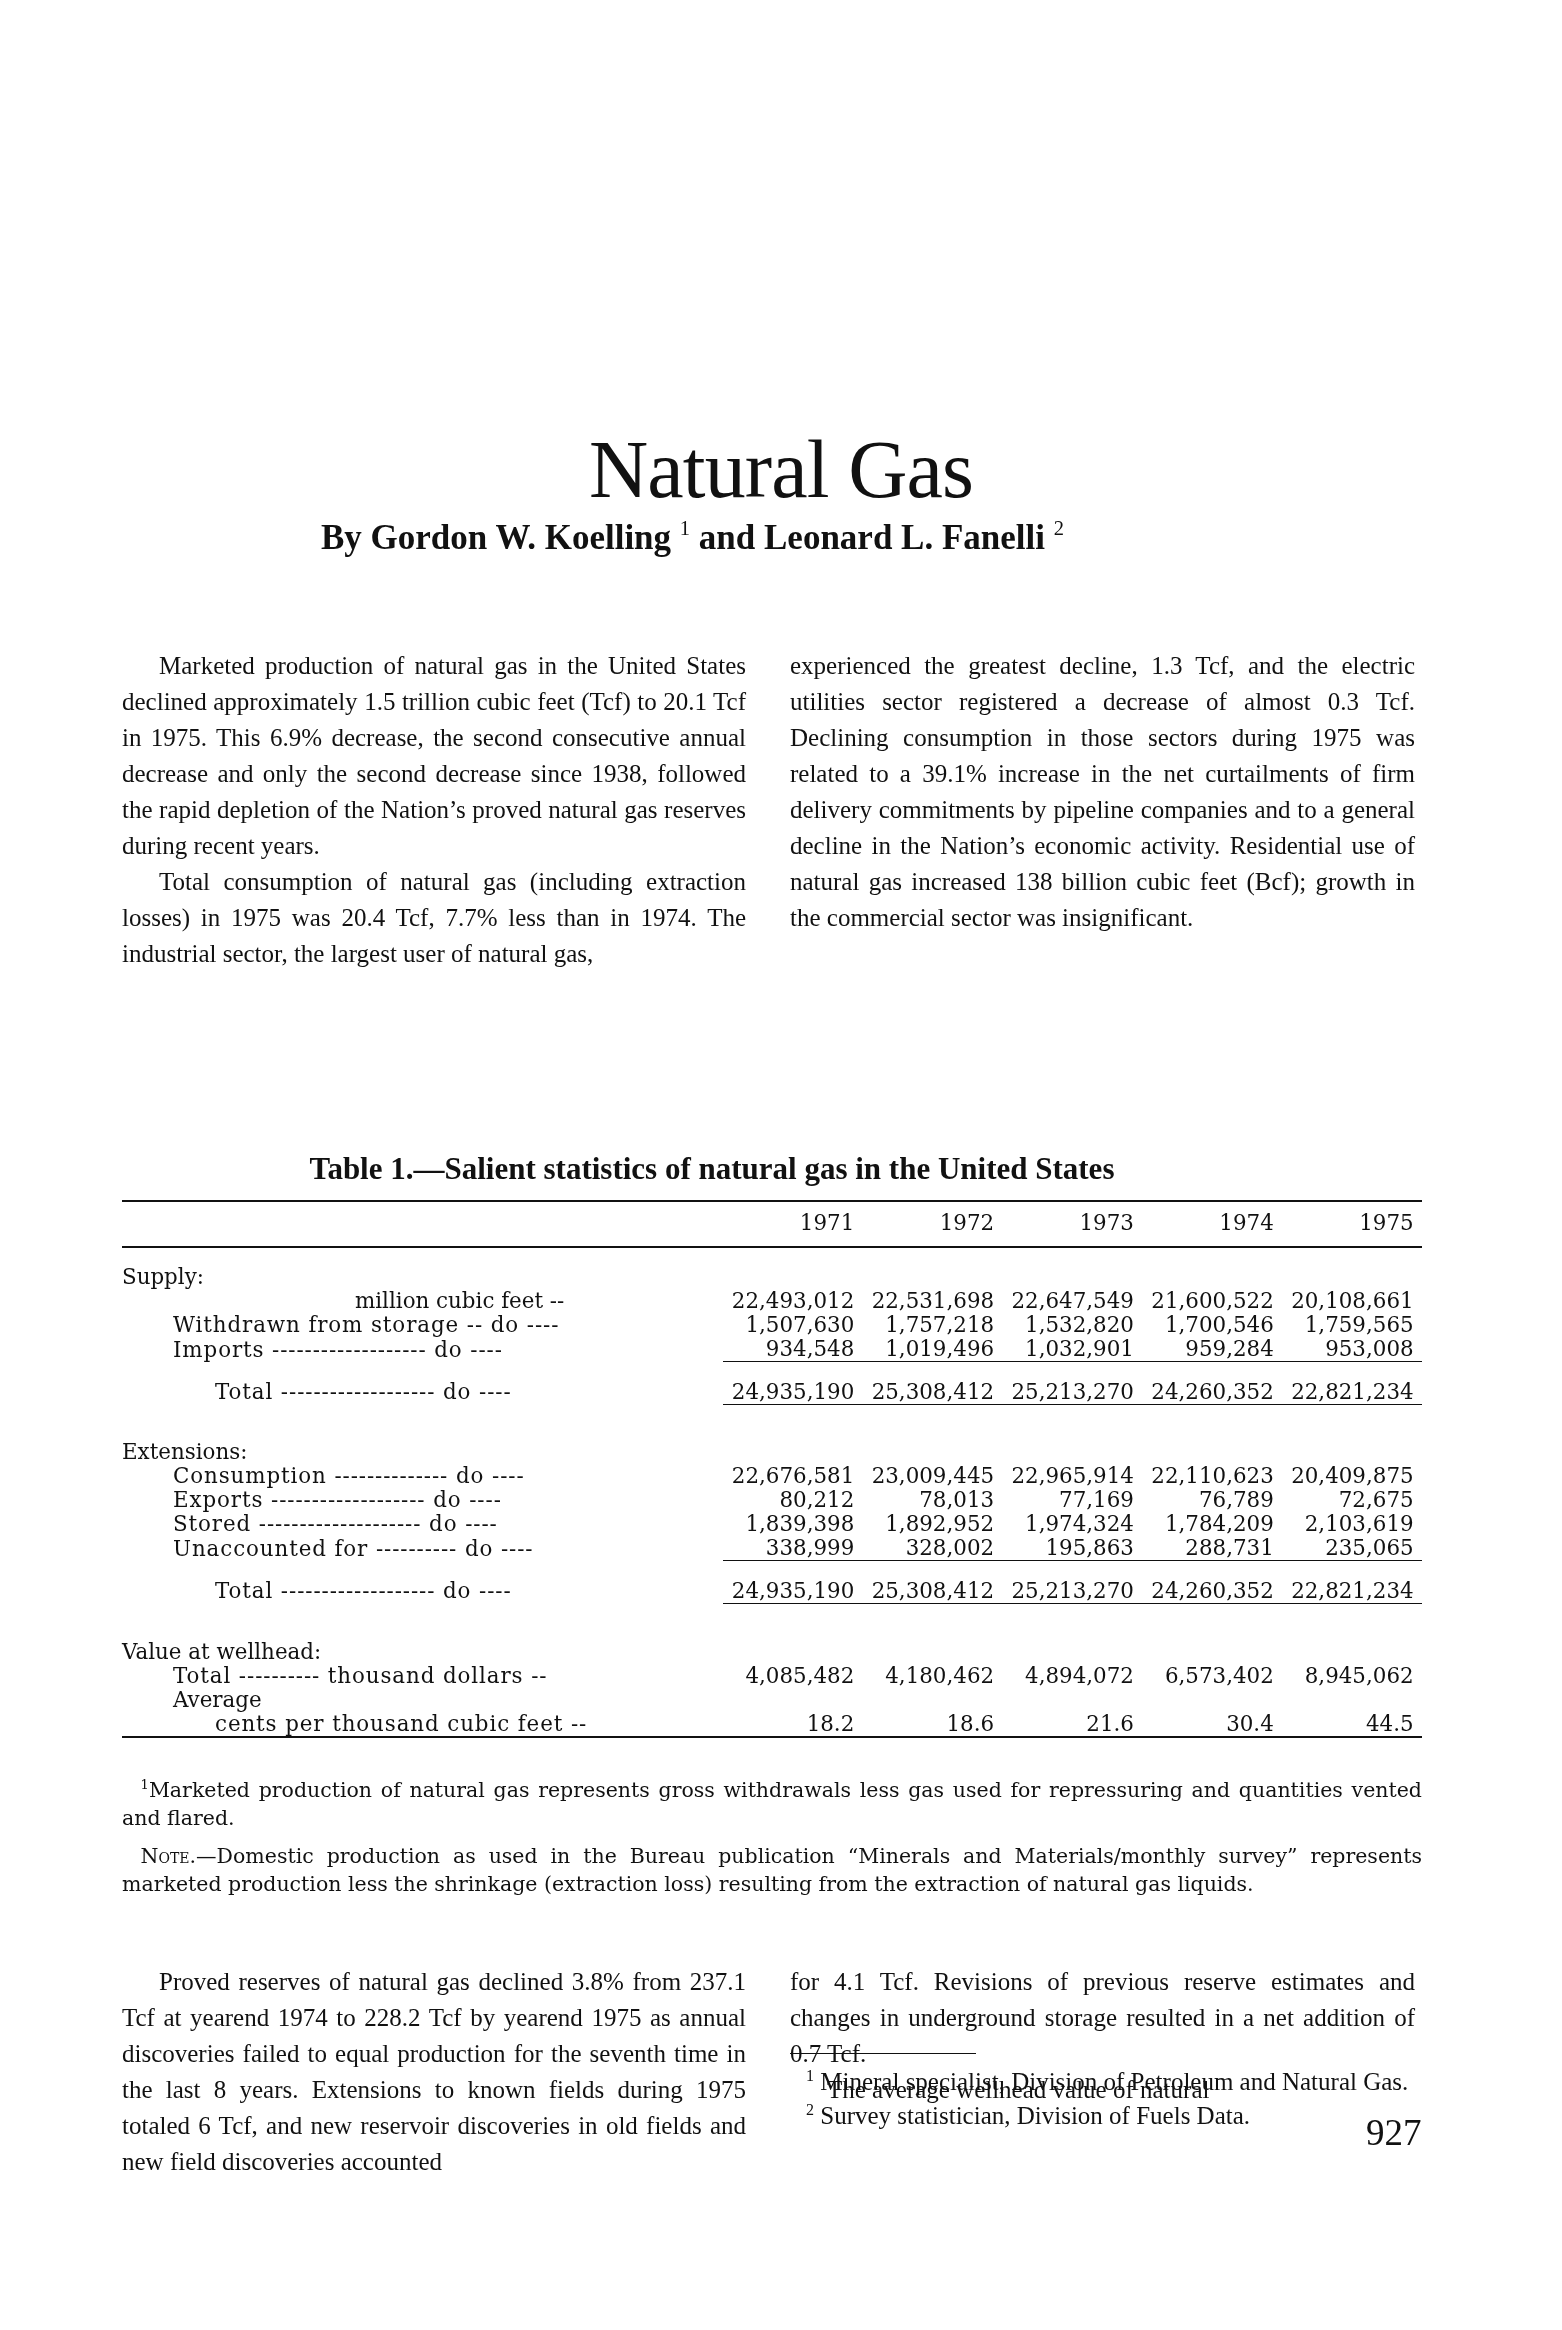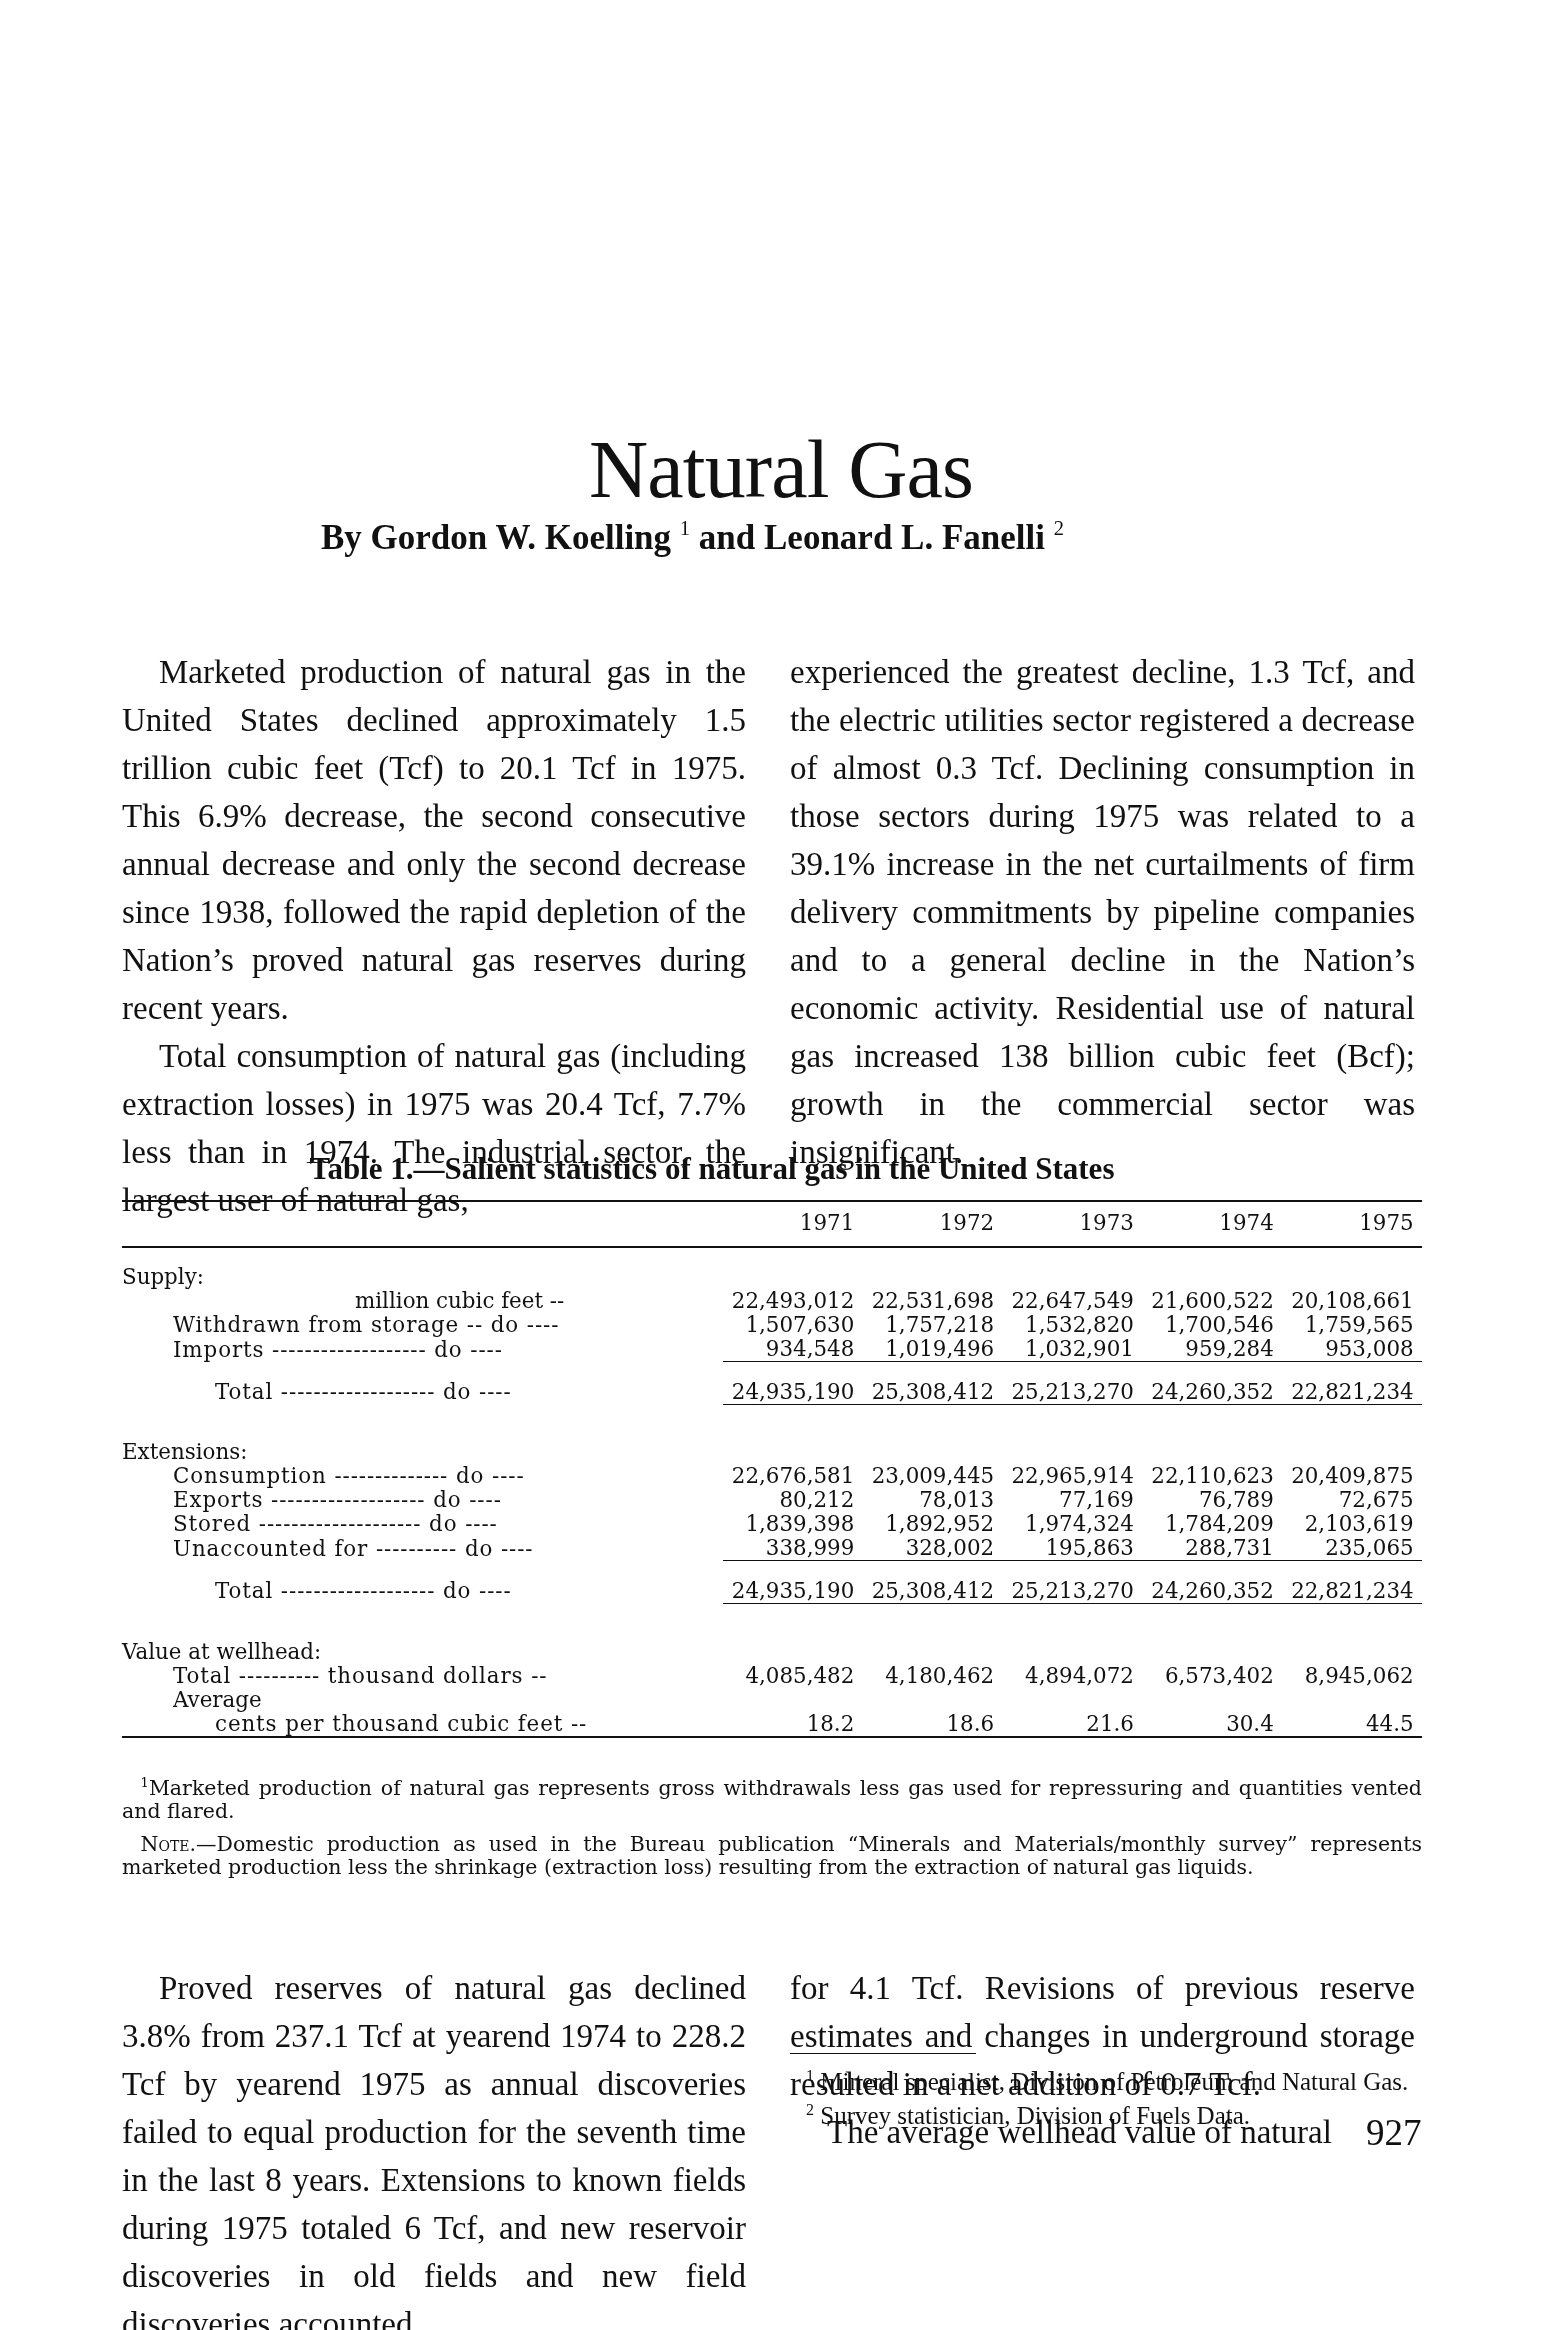--- a/index.html
+++ b/index.html
@@ -1,38 +1,38 @@
 <!DOCTYPE html>
 <html style="font-size:7.5px"><head>
 <meta charset="utf-8">
 <style>
   html, body { margin: 0; padding: 0; background: #ffffff; }
   body { width: 1562px; height: 2550px; position: relative; overflow: hidden; color: #111; font-family: "Liberation Serif", "DejaVu Serif", serif; }
   .title { position: absolute; left: 0; width: 1562px; top: 368px; text-align: center; font-size: 82px; font-weight: normal; letter-spacing: -0.9px; }
   .byline { position: absolute; left: 0; width: 1385px; top: 517px; text-align: center; font-size: 35px; font-weight: bold; }
   .byline sup { font-size: 20.5px; font-weight: normal; vertical-align: 14px; }
-  .col { position: absolute; font-size: 33px; line-height: 48px; text-align: justify; }
+  .col { position: absolute; font-size: 25px; line-height: 36px; text-align: justify; }
   .col p { margin: 0; text-indent: 37px; }
   .col p.cont { text-indent: 0; }
   .col-left { left: 122px; width: 624px; }
   .col-right { left: 790px; width: 625px; }
   .table-title { position: absolute; left: 0; width: 1424px; top: 1151px; text-align: center; font-size: 31px; font-weight: bold; }
   .data-table { position: absolute; left: 122px; top: 1200px; width: 1300px; border-collapse: collapse; font-family: "DejaVu Serif", "Liberation Serif", serif; font-size: 21.4px; }
   .data-table th { font-weight: normal; text-align: right; padding: 8.4px 8.4px 10.3px 0; border-top: 2.8px solid #111; border-bottom: 2.8px solid #111; }
   .data-table td { padding: 0 8.4px 0 0; line-height: 24px; white-space: nowrap; }
   .data-table td.lab { text-align: left; width: 538px; }
   .data-table td.num { text-align: right; width: 144px; }
   .ind1 { padding-left: 51px !important; }
   .ind2 { padding-left: 93px !important; }
   .ind3 { padding-left: 233px !important; }
   .spacer td { height: 17.7px; }
   .rule-bot td.num { border-bottom: 1.9px solid #111; }
   .rule-full td { border-bottom: 2.3px solid #111; }
   .lead { letter-spacing: 0.9px; }
-  .notes { position: absolute; left: 122px; width: 1300px; top: 1771px; font-family: "DejaVu Serif", serif; font-size: 20.5px; line-height: 23px; text-align: justify; }
+  .notes { position: absolute; left: 122px; width: 1300px; top: 1771px; font-family: "DejaVu Serif", serif; font-size: 20.5px; line-height: 28px; text-align: justify; }
   .notes p { margin: 0 0 10.3px 0; text-indent: 18.6px; }
   .notes sup { font-size: 13px; }
   .smallcaps { font-variant: small-caps; }
   .fn-rule { position: absolute; left: 790px; top: 2053px; width: 186px; border-top: 1.9px solid #111; }
   .footnotes { position: absolute; left: 790px; width: 625px; top: 2062px; font-size: 25px; line-height: 28px; text-align: justify; }
   .footnotes p { margin: 0; text-indent: 16px; }
   .footnotes sup { font-size: 16px; }
   .page-num { position: absolute; left: 1366px; top: 2111px; font-size: 37px; }
 </style>
 </head>

